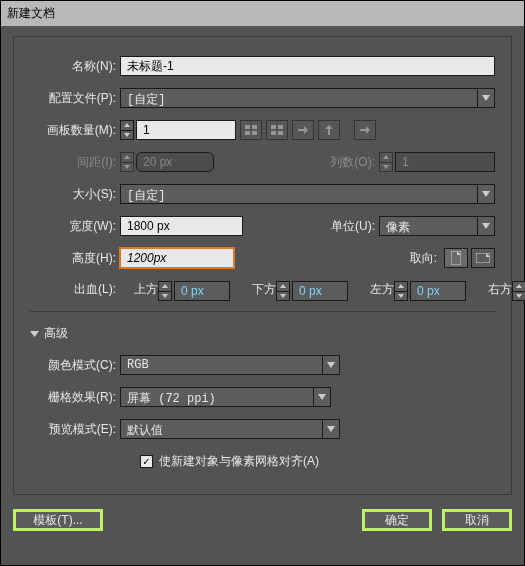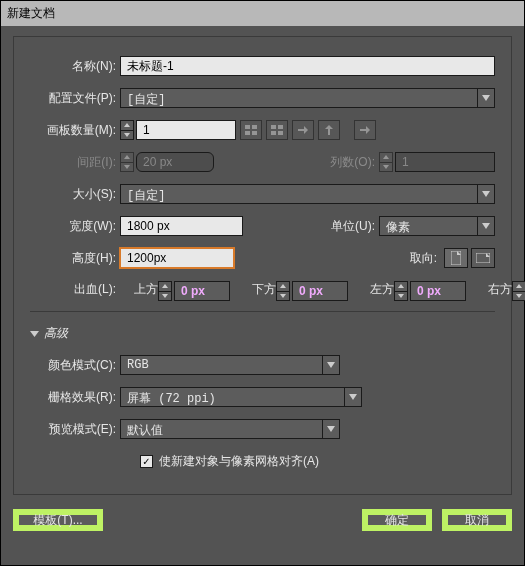--- a/index.html
+++ b/index.html
@@ -6,37 +6,37 @@
   body { background: #2a2a2a; width: 525px; height: 566px; overflow: hidden; }
   .window { width: 525px; height: 566px; background: #535353; border: 1px solid #000; }
   .titlebar { background: #b8b8b8; height: 25px; padding: 1px 6px; font-size: 12px; color: #000; display:flex; align-items:center; }
   .body { padding: 10px 12px 12px 12px; }
   .panel { border: 1px solid #3a3a3a; background: #535353; padding: 18px 16px 12px 16px; }
   .row { display: flex; align-items: center; margin-bottom: 10px; min-height: 22px; }
   .lbl { color: #e6e6e6; font-size: 12px; text-align: right; padding-right: 4px; white-space: nowrap; }
   .lbl.dim { color: #8a8a8a; }
   .w90 { width: 90px; flex: none; }
   .input { background: #e8e8e8; border: 1px solid #1a1a1a; height: 20px; padding: 2px 6px; font-size: 12px; color: #000; }
-  .input.dark { background: #5c5c5c; color: #f0abfc; font-weight: bold; }
+  .input.dark { background: #5c5c5c; color: #7dd3fc; }
   .input.dim { background: #4d4d4d; color: #888; }
-  .input.hl { background: #e8e8e8; outline: 2px solid #d87a2a; outline-offset: -1px; }
+  .input.hl { background: #e8e8e8; outline: 2px solid #d87a2a; outline-offset: -1px; font-style: italic; }
   .select { display:flex; align-items:center; }
   .select .sel-body { flex:1; background:#5c5c5c; border:1px solid #1a1a1a; height:20px; padding:2px 6px; font-size:12px; color:#e6e6e6; border-right:none;font-family:Liberation Mono, monospace; }
   .select .sel-arrow { width:18px; height:20px; background:#5c5c5c; border:1px solid #1a1a1a; display:flex; align-items:center; justify-content:center; }
   .select .sel-arrow svg { width:8px; height:6px; }
   .spin { display:flex; flex-direction:column; width:14px; height:20px; margin-right:2px; }
   .spin div { flex:1; background:#5c5c5c; border:1px solid #1a1a1a; display:flex; align-items:center; justify-content:center; }
   .spin div:first-child { border-bottom:none; }
   .spin svg { width:6px; height:4px; }
   .iconbtn { width:22px; height:20px; background:#5c5c5c; border:1px solid #1a1a1a; display:flex; align-items:center; justify-content:center; margin-left:4px; }
   .iconbtn.dim { opacity:0.55; }
   .hr { border:none; border-top:1px solid #3a3a3a; margin: 8px 0 10px 0; }
-  .disclose { display:flex; align-items:center; cursor:default;font-style:italic; }
+  .disclose { display:flex; align-items:center; cursor:default; }
   .disclose svg { width:9px; height:9px; margin-right:5px; }
-  .btn { background:#5c5c5c; border:6px solid #bef264; color:#e6e6e6; font-size:12px; height:22px; padding:0 14px; display:flex; align-items:center; justify-content:center; min-width:70px; }
+  .btn { background:#5c5c5c; border:3px solid #bef264; color:#e6e6e6; font-size:12px; height:22px; padding:0 14px; display:flex; align-items:center; justify-content:center; min-width:70px; }
   .footer { display:flex; margin-top:14px; gap:10px; }
   .chk { width:13px; height:13px; background:#e8e8e8; border:1px solid #1a1a1a; display:flex; align-items:center; justify-content:center; margin-right:6px; font-size:10px; color:#000; }
   .bleed-col { display:flex; align-items:flex-start; margin-right:8px; }
   .bleed-col .lbl { text-align:left; padding:0 0 2px 14px; }
   .bleed-field { display:flex; }
   .orient { width:24px; height:20px; background:#5c5c5c; border:1px solid #1a1a1a; display:flex; align-items:center; justify-content:center; margin-left:3px; }
   .orient.active { background:#6a6a6a; }
   svg { fill:#ccc; }
 </style>
 </head>
@@ -292,21 +292,21 @@
           <div class="sel-arrow">
               <svg viewBox="0 0 8 6">
                 <path d="M0 0h8L4 6z"></path>
               </svg>
             </div>
         </div>
       </div>
 
       <div class="row">
         <div class="lbl w90">栅格效果(R):</div>
-        <div class="select" style="width:242px">
+        <div class="select" style="width:211px">
           <div class="sel-body">屏幕 (72 ppi)</div>
           <div class="sel-arrow">
               <svg viewBox="0 0 8 6">
                 <path d="M0 0h8L4 6z"></path>
               </svg>
             </div>
         </div>
       </div>
 
       <div class="row">

